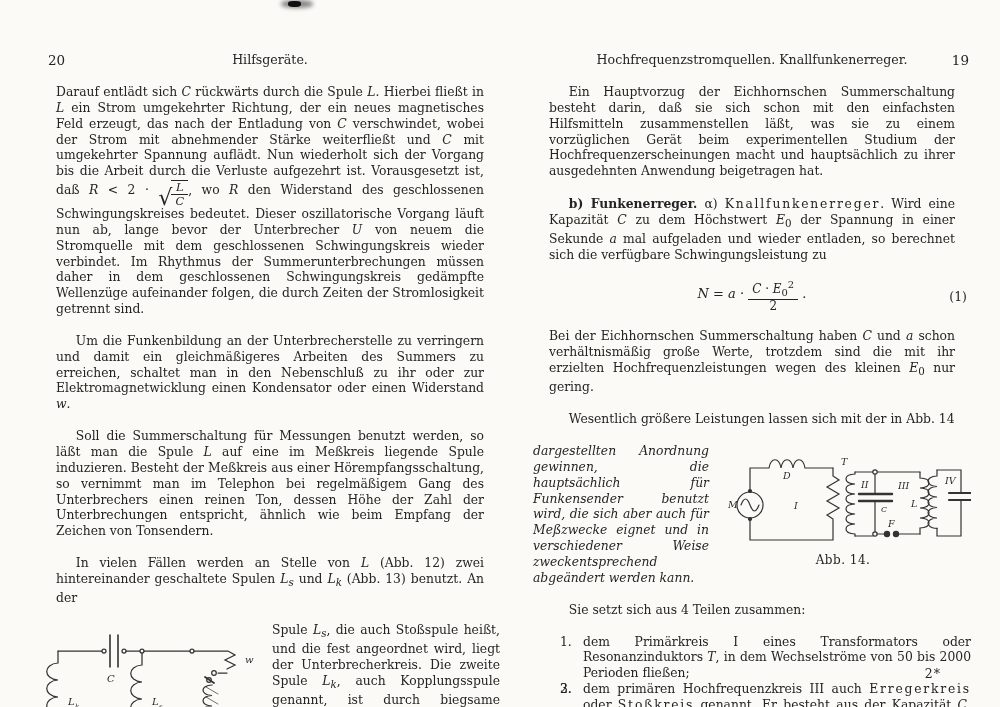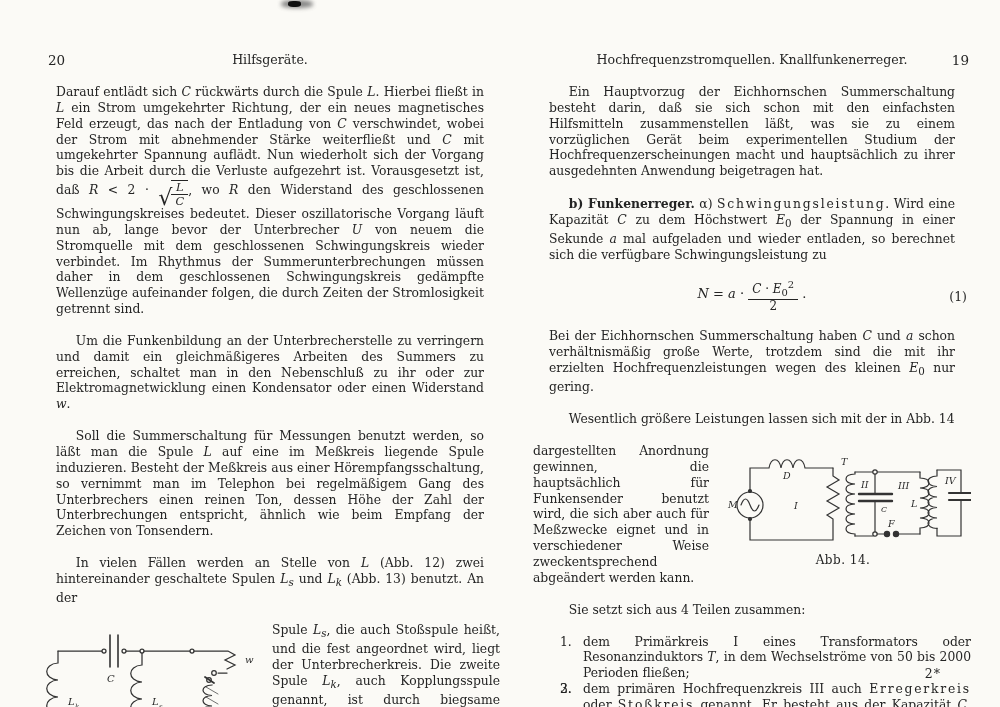--- a/index.html
+++ b/index.html
@@ -32,21 +32,21 @@
 
   
   .eqline{position:relative;margin:7px 0 9px 0;text-align:center;font-size:13px;}
   .eqtag{position:absolute;right:4px;top:50%;transform:translateY(-50%);font-size:12.5px;}
   .eqline .frac{vertical-align:-1.0em;font-style:normal;}
 
   
   .row{display:flex;align-items:flex-start;}
   .row13 .figbox{width:232px;padding:6px 6px 0 2px;box-sizing:border-box;}
   .row13 .txt{flex:1;}
-  .row14 .txt{width:176px;}
+  .row14 .txt{width:176px;font-style:italic;}
   .row14 .figbox{flex:1;padding:4px 0 0 6px;box-sizing:border-box;}
   .figbox{text-align:center;}
   .figcap{font-size:12px;letter-spacing:.5px;margin-top:1px;text-align:center;}
   svg{display:block;margin:0 auto;}
   svg text{font-family:"DejaVu Serif","Liberation Serif",serif;font-style:italic;fill:#2b2b2b;}
 
   
   .li{position:relative;padding-left:50px;}
   .li .num{position:absolute;left:27px;}
 
@@ -136,21 +136,21 @@
   </div>
 </div>
 
 <div class="page page-right">
   <div class="pagehead">
     <span>Hochfrequenzstromquellen.  Knallfunkenerreger.</span>
     <span class="pn pn-r">19</span>
   </div>
   <div class="body-text">
     <p class="ind">Ein Hauptvorzug der Eichhornschen Summerschaltung besteht darin, daß sie sich schon mit den einfachsten Hilfsmitteln zusammenstellen läßt, was sie zu einem vorzüglichen Gerät beim experimentellen Studium der Hochfrequenzerscheinungen macht und hauptsächlich zu ihrer ausgedehnten Anwendung beigetragen hat.</p>
-    <p class="ind"><b>b) Funkenerreger.</b> α) <span class="sperr">Schwingungsleistung</span>. Wird eine Kapazität <i>C</i> zu dem Höchstwert <i>E</i><sub>0</sub> der Spannung in einer Sekunde <i>a</i> mal aufgeladen und wieder entladen, so berechnet sich die verfügbare Schwingungsleistung zu</p>
+    <p class="ind"><b>b) Funkenerreger.</b> α) <span class="sperr">Knallfunkenerreger</span>. Wird eine Kapazität <i>C</i> zu dem Höchstwert <i>E</i><sub>0</sub> der Spannung in einer Sekunde <i>a</i> mal aufgeladen und wieder entladen, so berechnet sich die verfügbare Schwingungsleistung zu</p>
 
     <div class="eqline">
       <span><i>N</i> = <i>a</i> ·</span>
       <span class="frac"><span class="ft"><i>C</i> · <i>E</i><sub>0</sub><sup>2</sup></span><span class="fb">2</span></span>
       <span>.</span>
       <span class="eqtag">(1)</span>
     </div>
 
     <p>Bei der Eichhornschen Summerschaltung haben <i>C</i> und <i>a</i> schon verhältnismäßig große Werte, trotzdem sind die mit ihr erzielten Hochfrequenzleistungen wegen des kleinen <i>E</i><sub>0</sub> nur gering.</p>
     <p class="ind">Wesentlich größere Leistungen lassen sich mit der in Abb. 14</p>

